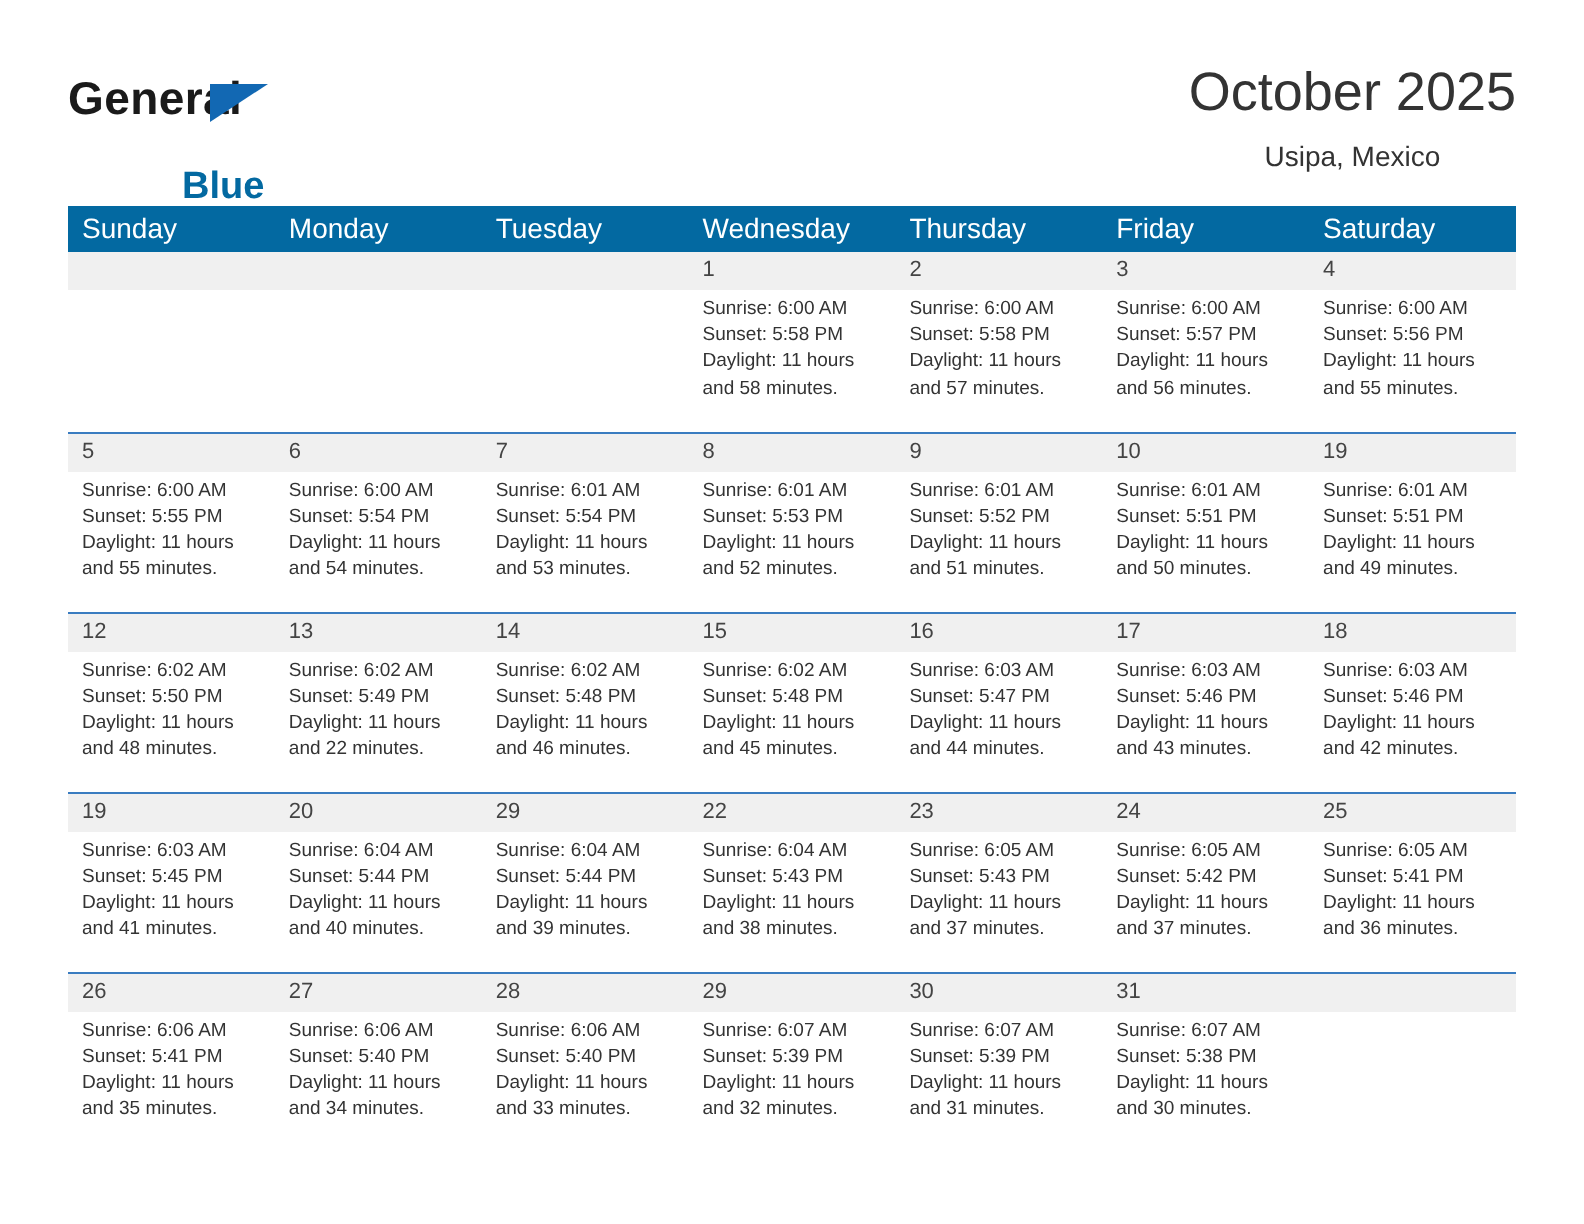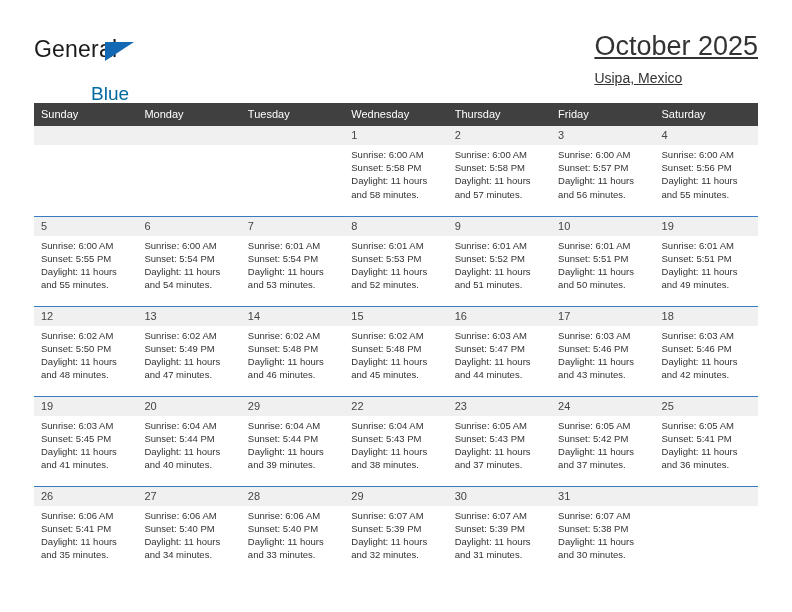--- a/index.html
+++ b/index.html
@@ -28,20 +28,21 @@
     top: 0;
     width: 792px;
     height: 103px;
   }
   .brand {
     position: absolute;
     left: 34px;
     top: 36px;
     width: 190px;
     height: 50px;
+    font-weight: bold;
   }
   .brand-general {
     position: absolute;
     left: 0;
     top: 0;
     font-size: 23px;
     letter-spacing: 0.2px;
     color: #1a1a1a;
     font-family: "Liberation Sans", sans-serif;
     line-height: 26px;
@@ -62,22 +63,21 @@
     font-size: 19px;
     color: #0369a1;
     line-height: 26px;
     font-family: "Liberation Sans", sans-serif;
     margin-top: 22px;
   }
   .title-block {
     position: absolute;
     right: 34px;
     top: 30px;
-    text-align: left;
-    text-decoration: underline;
+    text-align: center;
   }
   .cal-title {
     font-size: 27px;
     color: #333333;
     line-height: 32px;
     white-space: nowrap;
   }
   .cal-subtitle {
     font-size: 14px;
     color: #333333;
@@ -89,23 +89,23 @@
   
   .calendar {
     position: absolute;
     left: 34px;
     top: 103px;
     width: 724px;
     border-collapse: collapse;
     table-layout: fixed;
   }
   .calendar th {
-    background: #404040;
+    background: #0369a1;
     color: #ffffff;
-    font-size: 11px;
+    font-size: 14px;
     font-weight: normal;
     text-align: left;
     padding: 5px 0 5px 7px;
     height: 12px;
     line-height: 13px;
     border: none;
   }
   .calendar td {
     vertical-align: top;
     padding: 0;
@@ -296,21 +296,21 @@
               <div>Daylight: 11 hours</div>
               <div>and 48 minutes.</div>
             </div>
           </td>
           <td>
             <div class="daynum">13</div>
             <div class="cellbody">
               <div>Sunrise: 6:02 AM</div>
               <div>Sunset: 5:49 PM</div>
               <div>Daylight: 11 hours</div>
-              <div>and 47 minutes.</div>
+              <div>and 22 minutes.</div>
             </div>
           </td>
           <td>
             <div class="daynum">14</div>
             <div class="cellbody">
               <div>Sunrise: 6:02 AM</div>
               <div>Sunset: 5:48 PM</div>
               <div>Daylight: 11 hours</div>
               <div>and 46 minutes.</div>
             </div>

